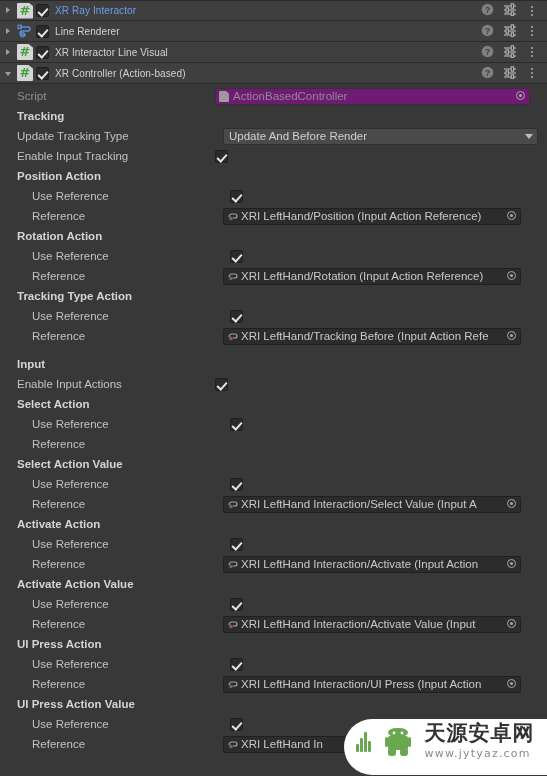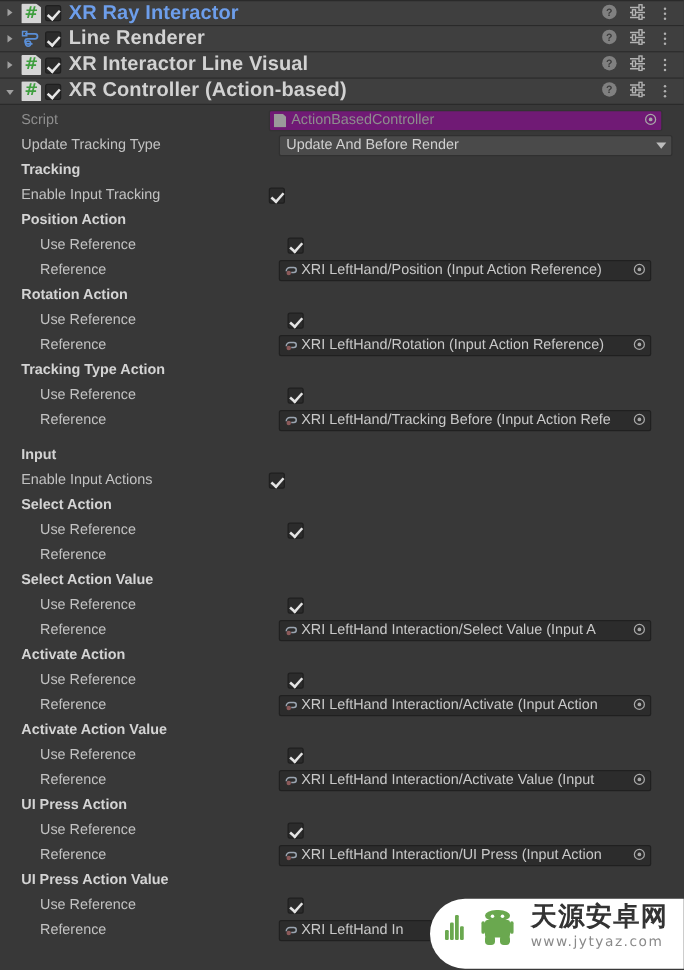--- a/index.html
+++ b/index.html
@@ -98,22 +98,22 @@
     content: "";
     position: absolute;
     left: 3px; top: 1px;
     width: 4px; height: 8px;
     border: solid #e6e6e6;
     border-width: 0 2px 2px 0;
     transform: rotate(42deg);
   }
 
   .comp-title {
-    font-weight: bold;
-    font-size: 16px;
+    font-weight: normal;
+    font-size: 10px;
     color: #d2d2d2;
     white-space: nowrap;
     flex: 1 1 auto;
     letter-spacing: .1px;
   }
   .comp-title.selected { color: #6d9eeb; }
 
   .hdr-icons {
     display: flex;
     align-items: center;
@@ -474,31 +474,31 @@
         <div class="oi">
             <div class="asset-cs"></div>
           </div>
         <div class="otext">ActionBasedController</div>
         <div class="picker"></div>
       </div>
     </div>
   </div>
   <div id="prop-rows">
       <div class="row">
+        <div class="label section">Tracking</div>
+        <div class="field"></div>
+      </div>
+      <div class="row">
         <div class="label">Update Tracking Type</div>
         <div class="field">
           <div class="dropdown">
             <span class="dtext">Update And Before Render</span>
             <span class="caret"></span>
           </div>
         </div>
-      </div>
-      <div class="row">
-        <div class="label section">Tracking</div>
-        <div class="field"></div>
       </div>
       <div class="row">
         <div class="label">Enable Input Tracking</div>
         <div class="field">
           <div class="cb"></div>
         </div>
       </div>
       <div class="row">
         <div class="label section">Position Action</div>
         <div class="field"></div>

